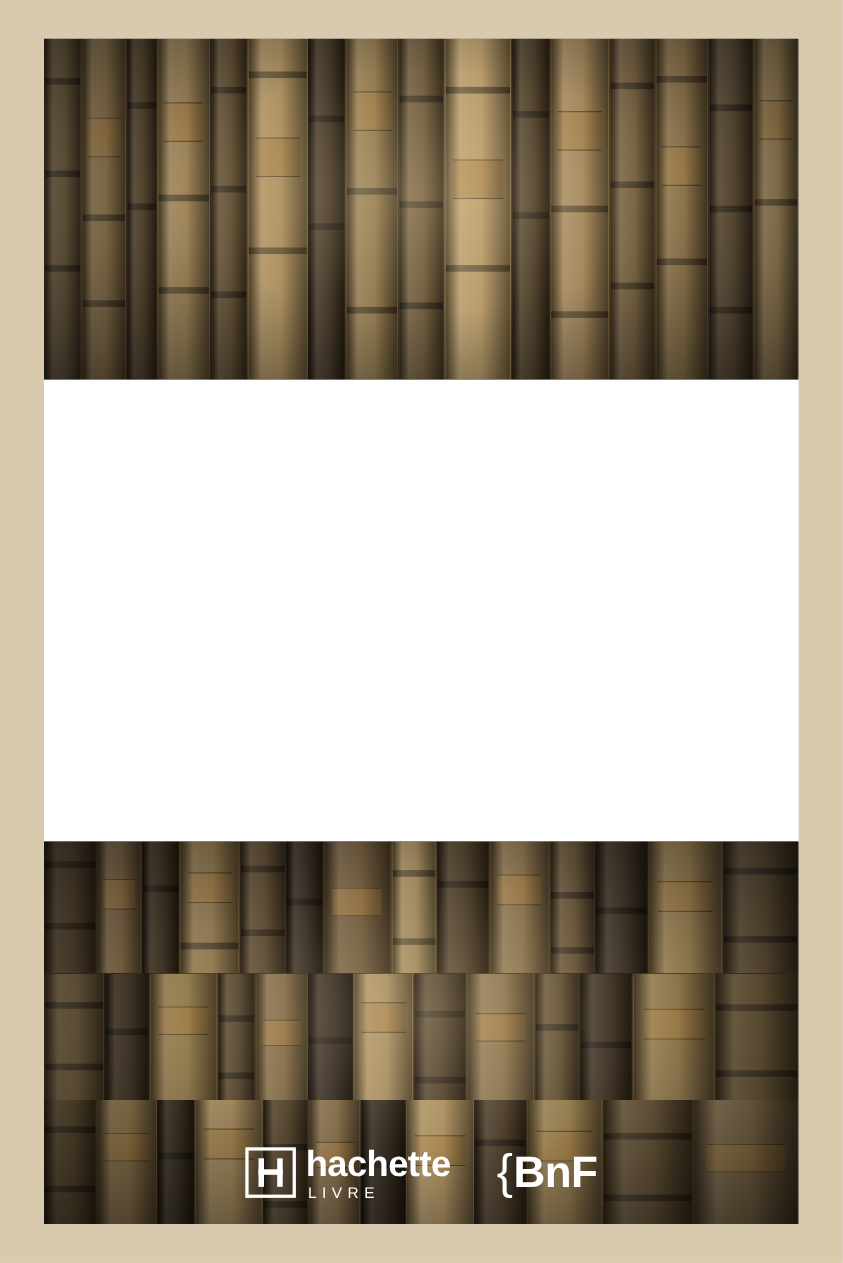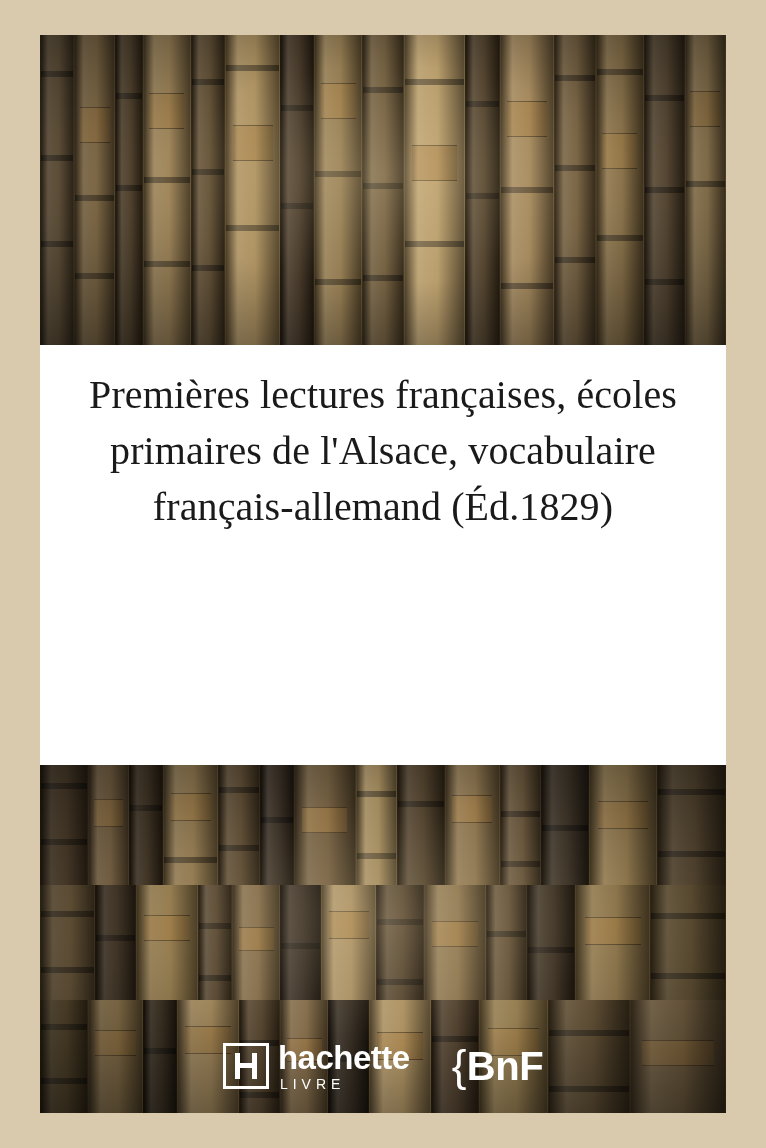--- a/index.html
+++ b/index.html
@@ -302,23 +302,20 @@
             <div class="band" style="top:244px;"></div>
           </div>
         <div class="spine" style="width:6%;  background:#9c8153;">
             <div class="label" style="top:56px;"></div>
             <div class="band" style="top:146px;"></div>
           </div>
       </div>
       <div class="photo-vignette"></div>
     </div>
 
-    <div class="title-area">
-      <div class="title-text">Premières lectures françaises, écoles primaires de l'Alsace, vocabulaire français-allemand (Éd.1829)</div>
-    </div>
 
     <div class="photo-bottom">
 
       <div class="shelf" style="top:0; height:120px;">
         <div class="spine" style="width:7%;  background:#4e3c26;">
             <div class="band" style="top:18px;"></div>
             <div class="band" style="top:74px;"></div>
           </div>
         <div class="spine" style="width:6%;  background:#7a6240;">
             <div class="label" style="top:34px; height:26px;"></div>

